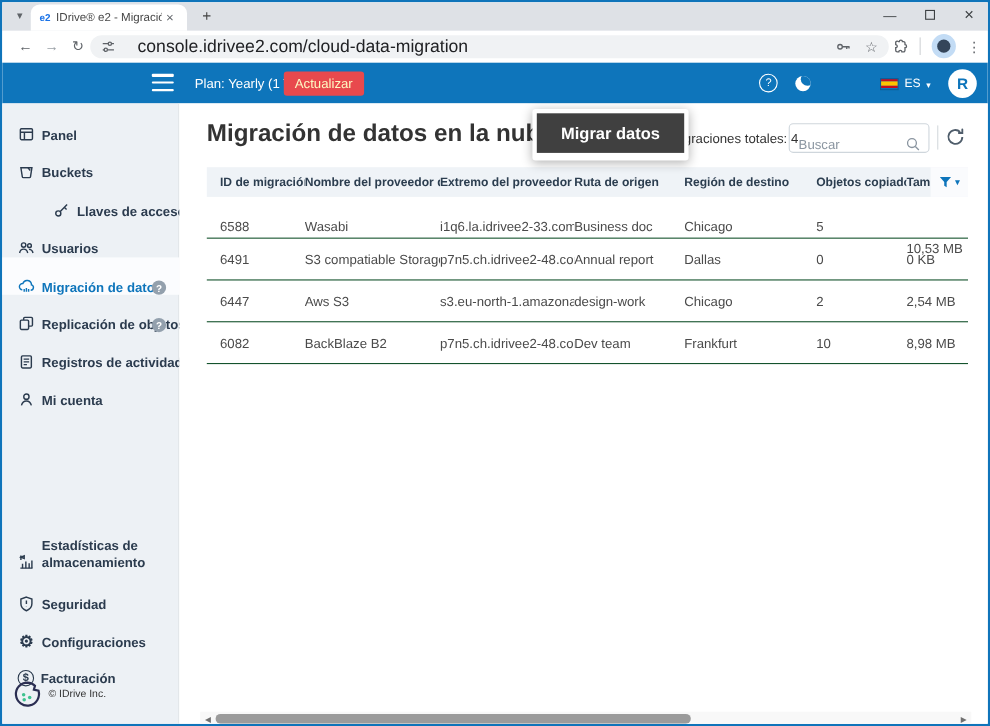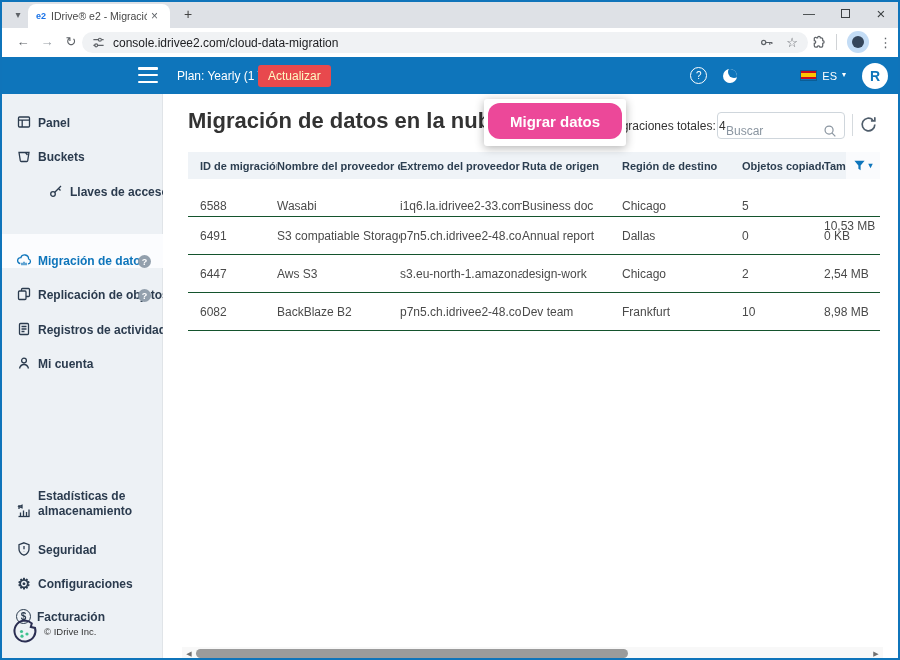--- a/index.html
+++ b/index.html
@@ -14,21 +14,21 @@
   .tab-title { font-size:10.5px; color:#474747; white-space:nowrap; overflow:hidden; width:96px; }
   .tab-close { font-size:12px; color:#5f6368; margin-left:4px; cursor:pointer; }
   .new-tab { position:absolute; left:178px; top:5px; font-size:14px; color:#444; width:16px; height:16px; text-align:center; line-height:15px; cursor:pointer; }
   .win-controls { position:absolute; right:8px; top:3px; display:flex; gap:18px; align-items:center; }
   .win-btn { color:#3c4043; font-size:12px; width:18px; text-align:center; cursor:pointer; line-height:18px; }
   .win-max { width:9px; height:9px; border:1.2px solid #3c4043; display:inline-block; }
 
   .toolbar { position:absolute; left:0; top:26px; width:896px; height:29px; background:#fff; }
   .nav-ico { position:absolute; top:5px; font-size:13px; color:#5f6368; width:18px; text-align:center; cursor:pointer; line-height:18px;}
   .omnibox { position:absolute; left:80px; top:4px; width:726px; height:21px; background:#f0f2f4; border-radius:11px; display:flex; align-items:center; padding:0 10px; cursor:text; }
-  .url-text { font-size:12px; color:#202124; margin-left:8px; flex:1; white-space:nowrap; overflow:hidden; }
+  .url-text { font-size:16px; color:#202124; margin-left:20px; flex:1; white-space:nowrap; overflow:hidden; }
   .omni-ico { color:#5f6368; display:flex; align-items:center; cursor:pointer; }
   .tb-right { position:absolute; right:6px; top:3px; display:flex; align-items:center; gap:10px; }
   .tb-divider { width:1px; height:16px; background:#d0d3d6; }
   .tb-avatar { width:22px; height:22px; border-radius:50%; background:#c3dcf5; display:flex; align-items:center; justify-content:center; cursor:pointer; }
   .tb-avatar-head { width:12px; height:12px; border-radius:50%; background:#34455a; }
   .kebab { font-size:13px; color:#5f6368; cursor:pointer; }
 
   
   .appbar { position:absolute; left:0; top:55px; width:896px; height:37px; background:#0e75bb; }
   .logoarea { position:absolute; left:0; top:0; width:161px; height:37px; background:#0a5a91; display:flex; align-items:center; }
@@ -36,21 +36,21 @@
   .logotext sup { font-size:8px; }
   .logotext .e2 { font-weight:normal; margin-left:2px; }
   .hamburger { position:absolute; left:136px; top:10px; width:20px; height:16px; display:flex; flex-direction:column; justify-content:space-between; cursor:pointer; }
   .hamburger div { height:2.5px; background:#fff; border-radius:1px; }
   .plan-label { position:absolute; left:175px; top:12px; color:#fff; font-size:12px; }
   .upgrade-btn { position:absolute; left:256px; top:8px; background:#e8494d; color:#fef9c3; border:none; font-size:12px; padding:4px 10px; border-radius:3px; cursor:pointer; font-family:inherit; }
   .appbar-right { position:absolute; right:10px; top:0; height:37px; display:flex; align-items:center; gap:16px; }
   .help-circ { width:17px; height:17px; border:1.4px solid #fff; border-radius:50%; color:#fff; font-size:10px; display:flex; align-items:center; justify-content:center; cursor:pointer; }
   .moon { width:14px; height:14px; border-radius:50%; background:#fff; position:relative; overflow:hidden; cursor:pointer; }
   .moon::after { content:""; position:absolute; left:5px; top:-3px; width:12px; height:12px; border-radius:50%; background:#0e75bb; }
-  .lang { display:flex; align-items:flex-start; gap:5px; cursor:pointer;padding-left:47px; }
+  .lang { display:flex; align-items:flex-end; gap:5px; cursor:pointer;padding-left:47px; }
   .flag { width:17px; height:11px; display:flex; flex-direction:column; border:0.5px solid rgba(0,0,0,.2); }
   .flag .r { flex:1; background:#c60b1e; } .flag .y { flex:1.4; background:#ffc400; }
   .lang-code { color:#fff; font-size:11px; }
   .lang-caret { color:#fff; font-size:8px; }
   .user-avatar { width:26px; height:26px; background:#fff; border-radius:50%; color:#0e75bb; font-weight:bold; font-size:14px; display:flex; align-items:center; justify-content:center; cursor:pointer; }
 
   
   .sidebar { position:absolute; left:0; top:92px; width:161px; height:566px; background:#edf1f5; border-right:1px solid #e0e4e8; }
   .side-item { position:absolute; left:0; width:161px; height:34px; display:flex; align-items:flex-end; padding-left:14px; gap:6px; font-size:12px; font-weight:bold; color:#2b3b4e; cursor:pointer; }
   .side-item svg { flex:0 0 auto; }
@@ -60,21 +60,21 @@
   .help-badge { position:absolute; right:12px; width:13px; height:13px; border-radius:50%; background:#93a0ad; color:#fff; font-size:9px; display:flex; align-items:center; justify-content:center; cursor:pointer; }
   .gear-glyph { font-size:15px; line-height:15px; width:16px; text-align:center; }
   .dollar-circ { width:15px; height:15px; border:1.4px solid #2b3b4e; border-radius:50%; font-size:10px; font-weight:bold; display:flex; align-items:center; justify-content:center; }
   .side-footer { position:absolute; left:10px; top:524px; display:flex; align-items:center; gap:6px; }
   .footer-text { font-size:9.5px; color:#333; }
 
   
   .main { position:absolute; left:161px; top:92px; width:735px; height:566px; background:#fff; }
   .page-title { position:absolute; left:25px; top:14px; font-size:22px; font-weight:bold; color:#333; }
   .popover { position:absolute; left:321px; top:5px; width:142px; height:47px; background:#fff; border-radius:3px; box-shadow:0 2px 10px rgba(0,0,0,.3); z-index:5; padding:4px; }
-  .migrate-btn { width:134px; height:36px; background:#ec4899; border:none; border-radius:12px; color:#fff; font-size:15px; font-weight:bold; cursor:pointer; font-family:inherit; }
+  .migrate-btn { width:134px; height:36px; background:#404040; border:none; border-radius:0; color:#fff; font-size:15px; font-weight:bold; cursor:pointer; font-family:inherit; }
   .totals { position:absolute; left:446px; top:25px; font-size:12px; color:#333; white-space:nowrap; z-index:1; }
   .searchbox { position:absolute; left:554px; top:18px; width:128px; height:27px; border:1px solid #cfd6dc; border-radius:4px; display:flex; align-items:flex-end; background:#fff; }
   .searchbox input { flex:1; border:none; outline:none; font-size:12px; padding:0 4px 0 8px; color:#333; width:90px; font-family:inherit; background:transparent; }
   .searchbox input::placeholder { color:#8a95a0; }
   .search-ico { margin-right:7px; display:flex; }
   .vdiv { position:absolute; left:689px; top:20px; height:22px; border-left:1px solid #d5dade; }
   .refresh { position:absolute; left:696px; top:21px; color:#4f5d6b; cursor:pointer; display:flex; }
 
   .tbl { position:absolute; left:25px; top:58px; width:692px; font-size:12px; }
   .tbl-grid { display:grid; grid-template-columns:77px 123px 122px 100px 120px 82px 26px 30px; align-items:center; padding-left:12px; }
@@ -188,20 +188,29 @@
     </div>
 
     <div class="side-item" style="top:71px;margin-left:32px;">
       <svg width="16" height="16" viewBox="0 0 16 16" fill="none" stroke="currentColor" stroke-width="1.3">
           <circle cx="5" cy="11" r="2.3"></circle>
           <path d="M6.8 9.2L13 3M10.5 5.5l2 2"></path>
         </svg>
       <span class="side-label">Llaves de acceso</span>
     </div>
 
+    <div class="side-item" style="top:105px;">
+      <svg width="16" height="16" viewBox="0 0 16 16" fill="none" stroke="currentColor" stroke-width="1.3">
+          <circle cx="5.5" cy="5.8" r="2"></circle>
+          <path d="M1.8 13c.5-2.3 2-3.5 3.7-3.5s3.2 1.2 3.7 3.5"></path>
+          <circle cx="10.8" cy="6.3" r="1.7"></circle>
+          <path d="M10.3 9.7c1.9 0 3.2 1.1 3.7 3.3"></path>
+        </svg>
+      <span class="side-label">Usuarios</span>
+    </div>
 
     <div class="side-item active" style="top:140px;">
       <svg width="16" height="16" viewBox="0 0 16 16" fill="none" stroke="currentColor" stroke-width="1.3">
           <path d="M4.3 11.5a2.9 2.9 0 1 1 .5-5.8A4 4 0 0 1 12.6 7a2.5 2.5 0 0 1-.7 4.9"></path>
           <path d="M6 10.8v2.4M8 9.8v3.4M10 10.8v2.4"></path>
         </svg>
       <span class="side-label">Migración de datos</span>
       <span class="help-badge">?</span>
     </div>
 

